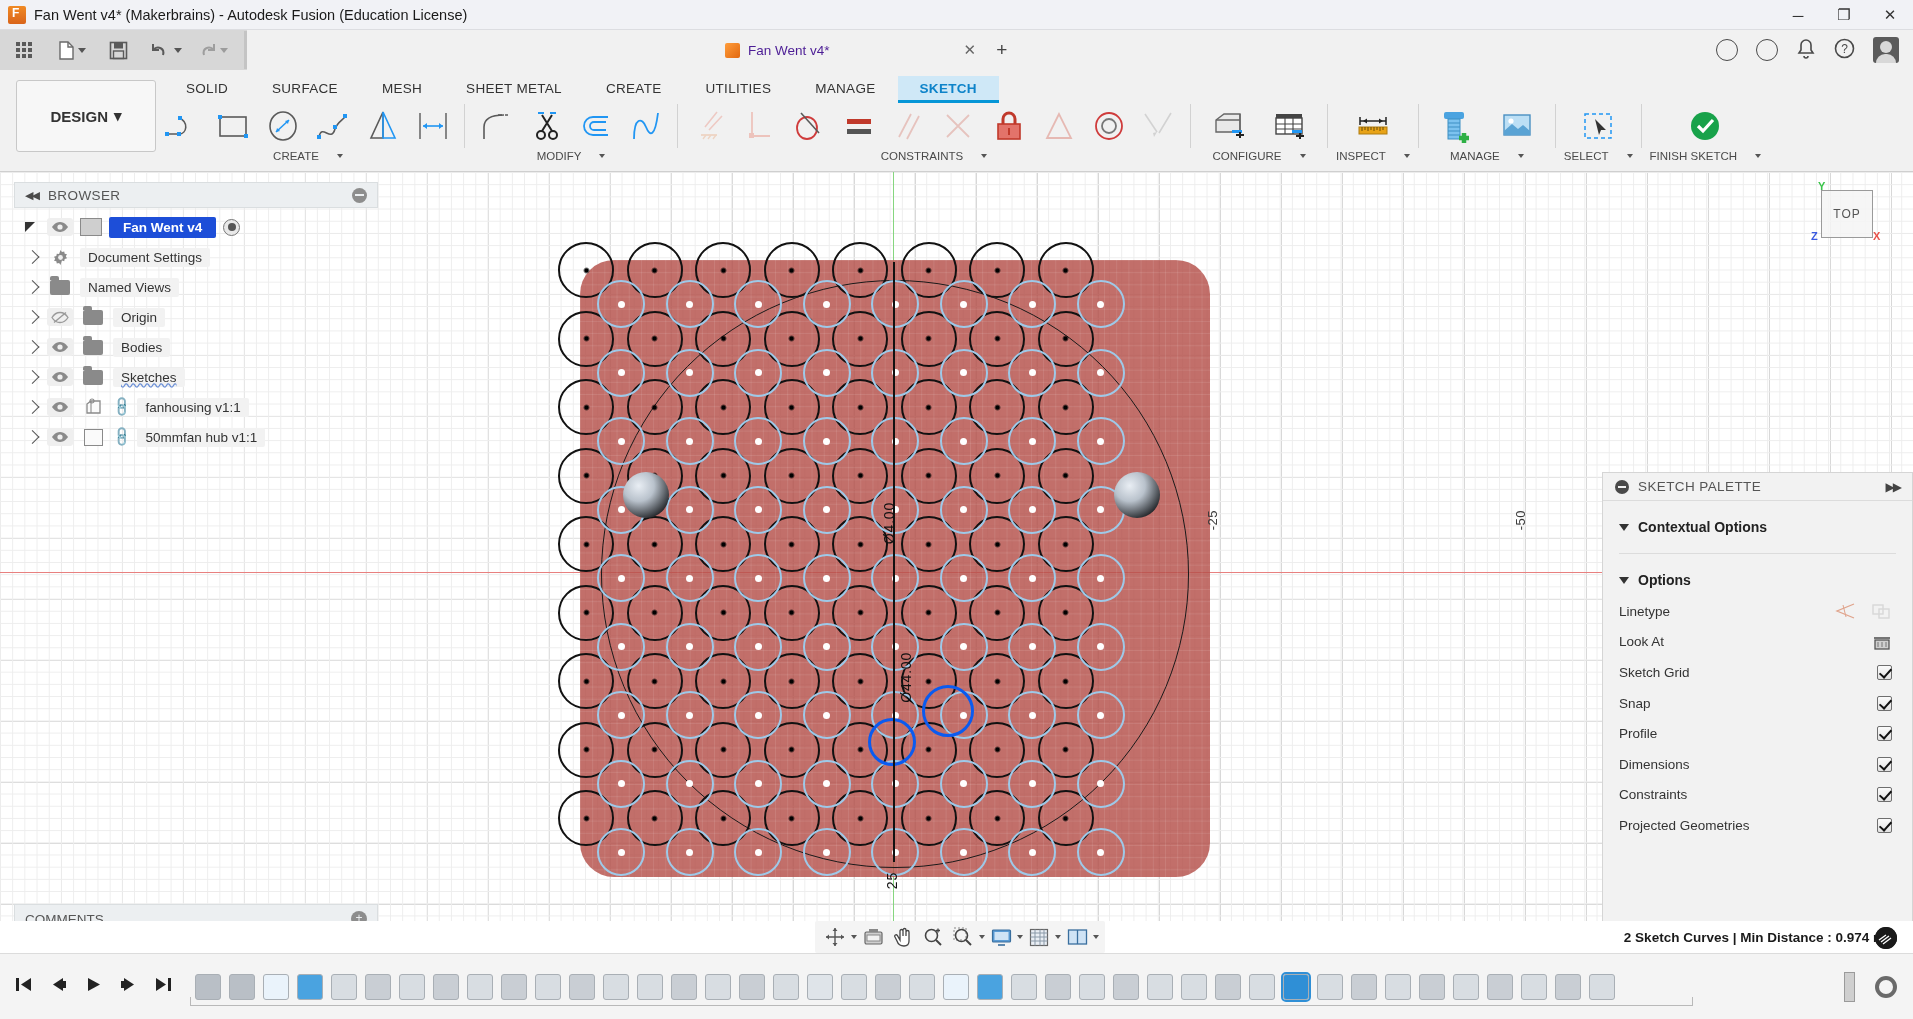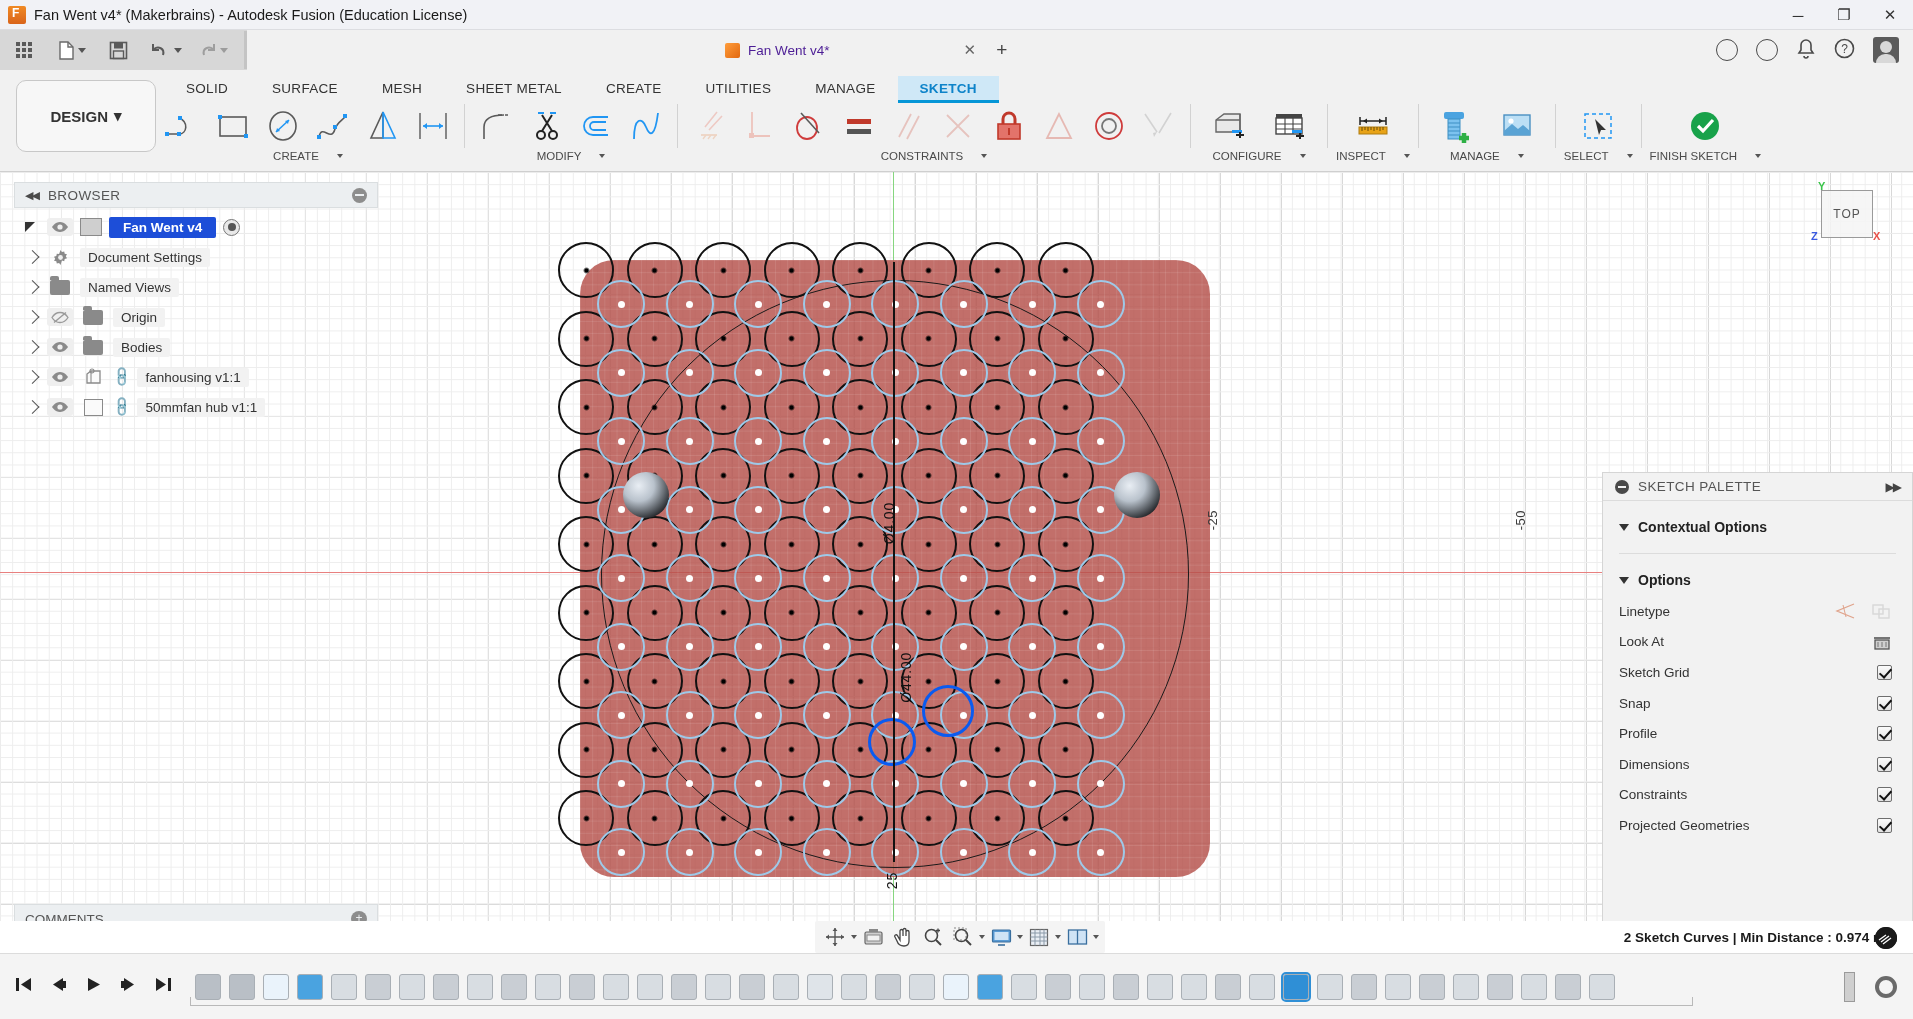--- a/index.html
+++ b/index.html
@@ -79,21 +79,21 @@
   .avatar::before { content: ""; position: absolute; left: 3px; bottom: 0;
     width: 20px; height: 9px; border-radius: 9px 9px 0 0; background: #d8d8d8; }
 
   
   .ribbon {
     position: absolute; top: 70px; left: 0; width: 1913px; height: 102px;
     background: #f1f1f1; border-bottom: 1px solid #cfcfcf;
   }
   .design-box {
     position: absolute; left: 16px; top: 10px; width: 140px; height: 72px;
-    border: 1px solid #c8c8c8; background: #f7f7f7; border-radius: 10px;
+    border: 1px solid #c8c8c8; background: #f7f7f7; border-radius: 3px;
     display: flex; align-items: center; justify-content: center;
     font-size: 15px; color: #333; font-weight: bold; gap: 6px;
   }
   .tabrow { position: absolute; left: 164px; top: 6px; display: flex;
     align-items: flex-start; }
   .rb-tab {
     padding: 5px 22px 4px 22px; font-size: 13.5px; color: #333;
     letter-spacing: .3px;
   }
   .rb-tab.active {
@@ -924,20 +924,35 @@
                 <path d="M9 1C4 1 1 6 1 6s3 5 8 5 8-5 8-5-3-5-8-5z" fill="#8a8a8a"></path>
                 <circle cx="9" cy="6" r="2.6" fill="#efefef"></circle>
               </svg>
           </span>
           <span style="width:26px;display:flex;justify-content:center">
               <span class="folder"></span>
             </span>
           <span class="br-lbl">Bodies</span>
         </div>
 
+        <div class="br-row">
+          <span class="pad" style="display:flex;justify-content:flex-end;padding-right:4px;">
+              <span class="tri-right"></span>
+            </span>
+          <span class="eye">
+            <svg width="18" height="12" viewBox="0 0 18 12">
+                <path d="M9 1C4 1 1 6 1 6s3 5 8 5 8-5 8-5-3-5-8-5z" fill="#8a8a8a"></path>
+                <circle cx="9" cy="6" r="2.6" fill="#efefef"></circle>
+              </svg>
+          </span>
+          <span style="width:26px;display:flex;justify-content:center">
+              <span class="folder"></span>
+            </span>
+          <span class="br-lbl" style="text-decoration:underline; text-decoration-style:wavy; text-decoration-color:#6b8fd6;">Sketches</span>
+        </div>
 
         <div class="br-row">
           <span class="pad" style="display:flex;justify-content:flex-end;padding-right:4px;">
               <span class="tri-right"></span>
             </span>
           <span class="eye">
             <svg width="18" height="12" viewBox="0 0 18 12">
                 <path d="M9 1C4 1 1 6 1 6s3 5 8 5 8-5 8-5-3-5-8-5z" fill="#8a8a8a"></path>
                 <circle cx="9" cy="6" r="2.6" fill="#efefef"></circle>
               </svg>

